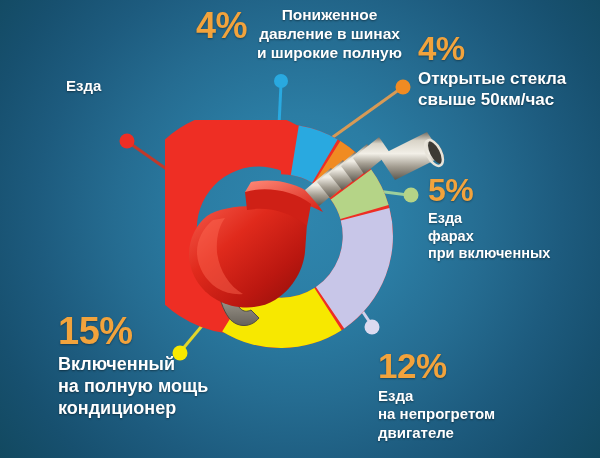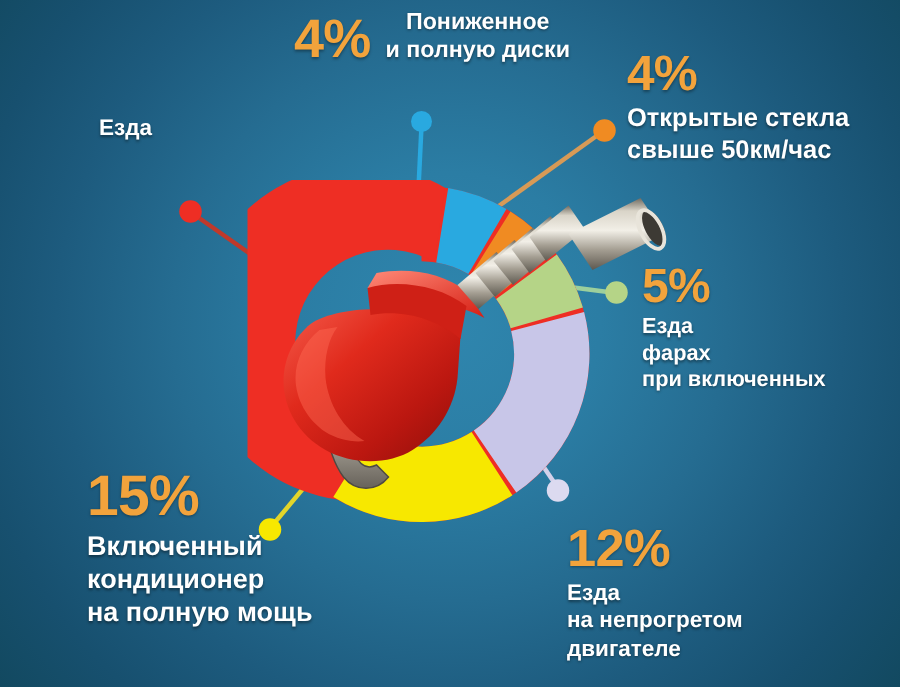--- a/index.html
+++ b/index.html
@@ -156,21 +156,22 @@
   <div class="callout" id="c-60" style="left:66px;top:72px;">
     <div class="desc">
       <div>Езда</div>
     </div>
   </div>
 
   <div class="callout" id="c-4a" style="left:196px;top:6px;">
     <div class="pct">4%</div>
     <div class="desc">
       <div>Пониженное</div>
-      <div>и полную диски</div>
+      <div>давление в шинах</div>
+      <div>и широкие полную</div>
     </div>
   </div>
 
   <div class="callout" id="c-4b" style="left:418px;top:32px;">
     <div class="pct">4%</div>
     <div class="desc">
       <div>Открытые стекла</div>
       <div>свыше 50км/час</div>
     </div>
   </div>
@@ -190,18 +191,18 @@
       <div>Езда</div>
       <div>на непрогретом</div>
       <div>двигателе</div>
     </div>
   </div>
 
   <div class="callout" id="c-15" style="left:58px;top:312px;">
     <div class="pct">15%</div>
     <div class="desc">
       <div>Включенный</div>
+      <div>на полную мощь</div>
       <div>кондиционер</div>
-      <div>на полную мощь</div>
     </div>
   </div>
 
 </div>
 
 </body></html>

